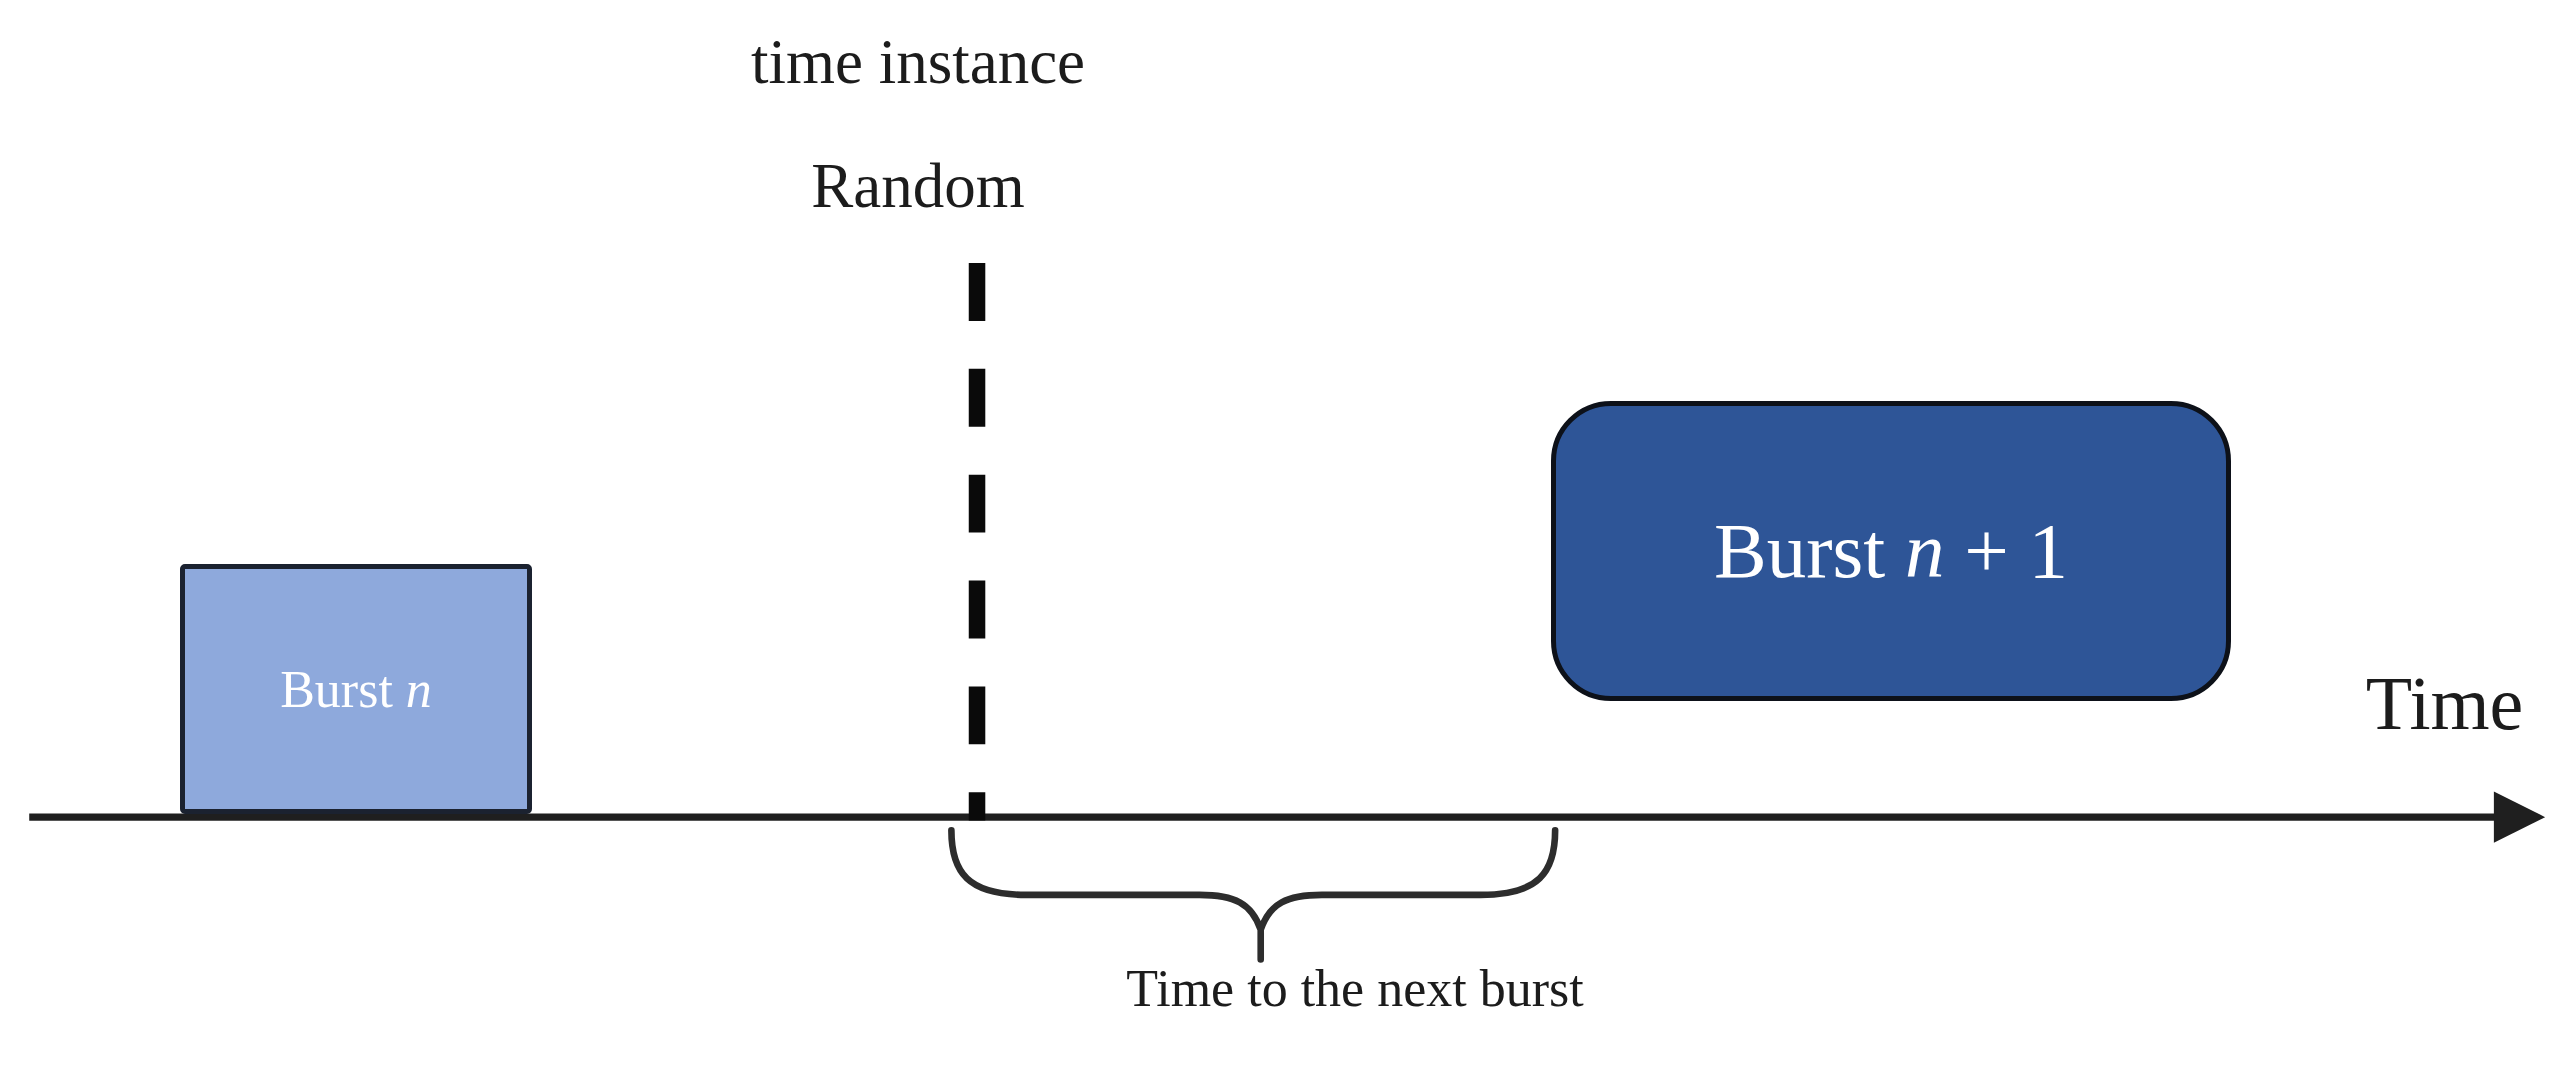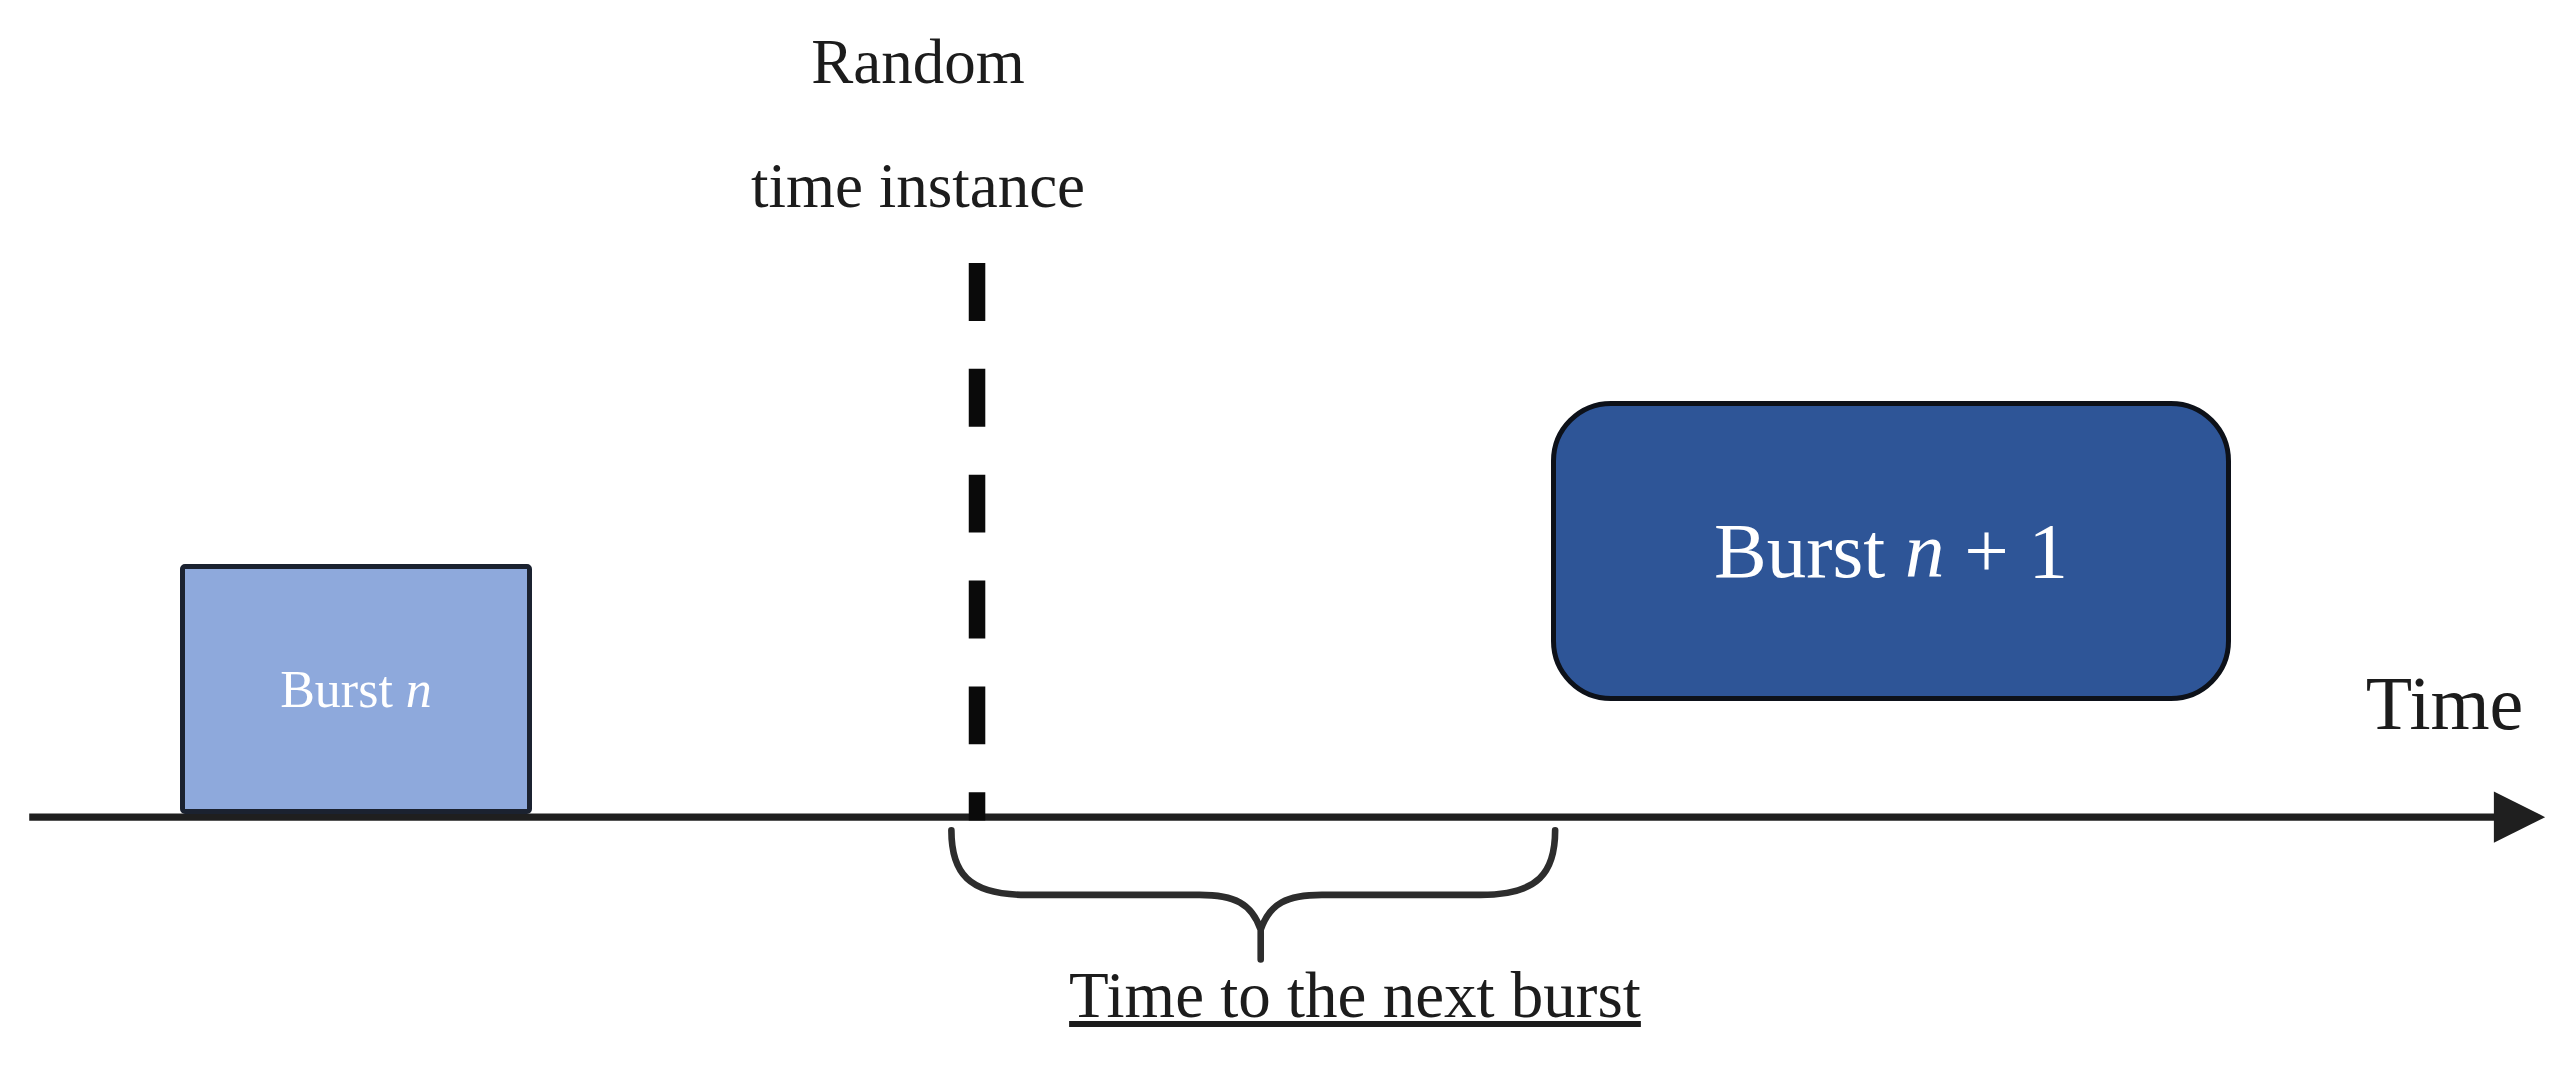--- a/index.html
+++ b/index.html
@@ -40,23 +40,22 @@
   }
   .axis-label{
     left:2279px;top:665px;width:331px;
     text-align:center;
     font-size:76px;
     line-height:1;
   }
   .brace-label{
     left:776px;top:963px;width:1158px;
     text-align:center;
-    font-size:65px;
+    font-size:52px;
     line-height:1;
-    text-decoration:underline;
   }
   .box{
     position:absolute;
     display:flex;
     align-items:center;
     justify-content:center;
     color:var(--burst-text);
     box-sizing:border-box;
   }
   .box-n{
@@ -81,22 +80,22 @@
 <div class="canvas">
 
   <svg class="layer" viewBox="0 0 3114 1301">
     <line class="axis-line" x1="35" y1="988" x2="3022" y2="988"></line>
     <polygon class="arrow-head" points="3015,957 3015,1019 3077,988"></polygon>
     <line class="dashed-line" x1="1181" y1="318" x2="1181" y2="992"></line>
     <path class="brace" d="M1150 1004 C1150 1055 1170 1082 1240 1082 L1450 1082 C1492 1082 1513 1092 1524 1124 L1524 1160 M1524 1124 C1535 1092 1556 1082 1598 1082 L1790 1082 C1860 1082 1880 1055 1880 1004"></path>
   </svg>
 
   <div class="label top-label">
+    <div>time instance</div>
     <div>Random</div>
-    <div>time instance</div>
   </div>
 
   <div class="box box-n">
     <span class="box-label"><span>Burst </span><i>n</i><span></span></span>
   </div>
 
   <div class="box box-n1">
     <span class="box-label"><span>Burst </span><i>n</i><span> + 1</span></span>
   </div>
 

